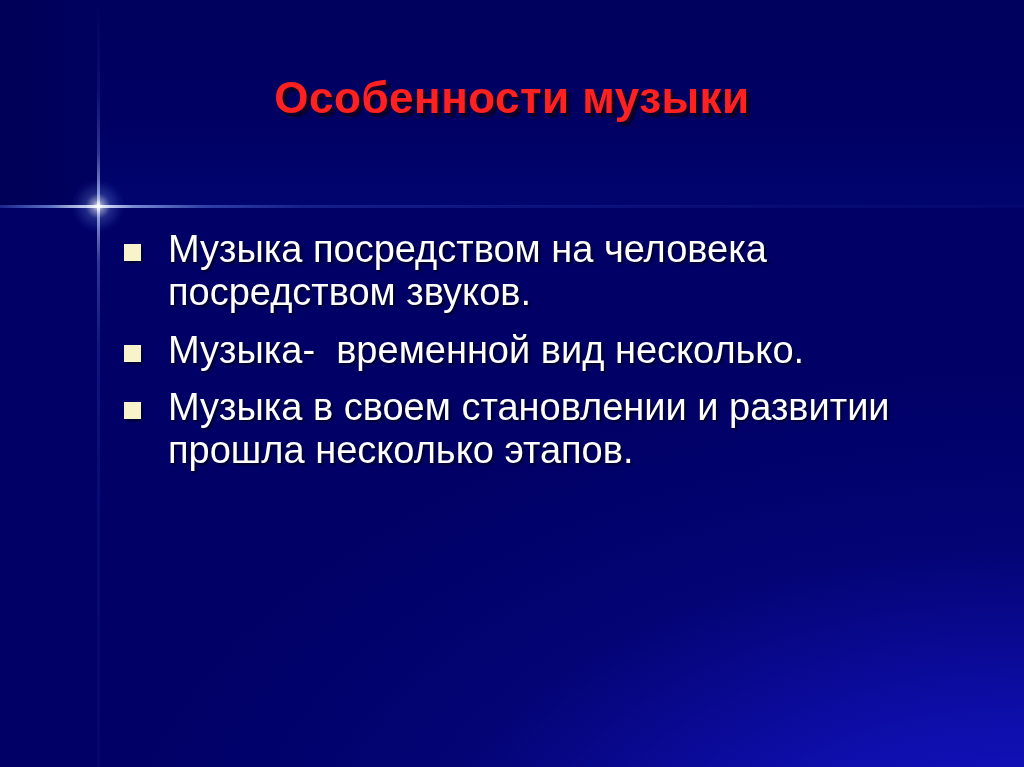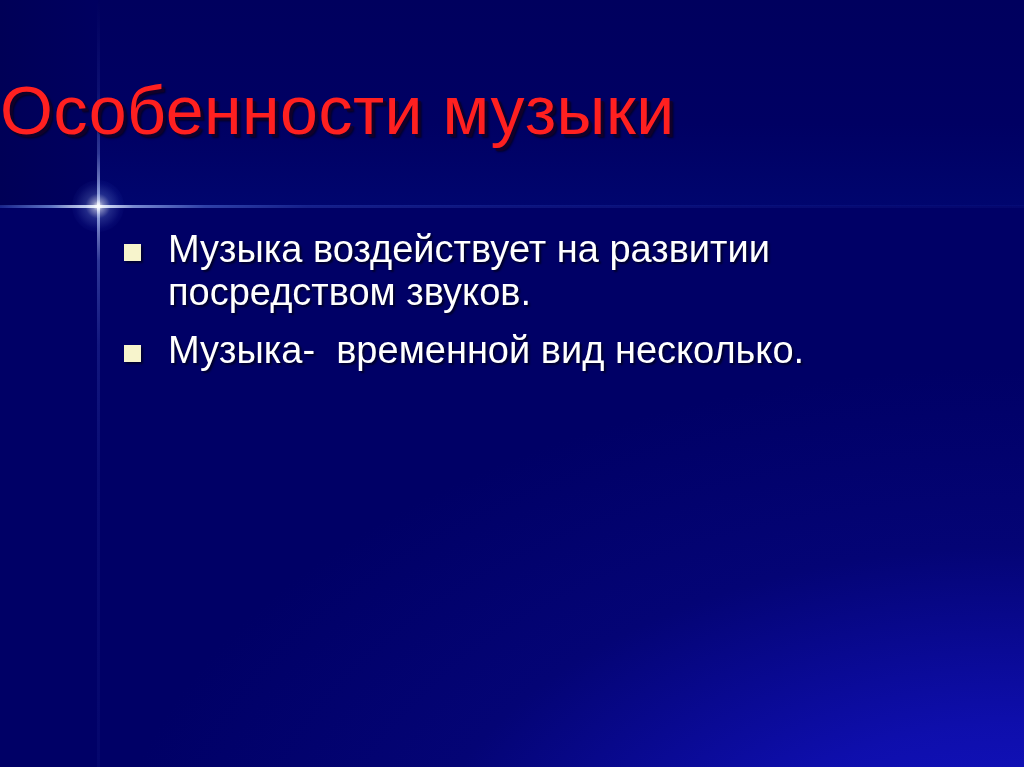--- a/index.html
+++ b/index.html
@@ -101,23 +101,23 @@
         rgba(90,130,250,0.06) 62%,
         rgba(0,0,0,0) 78%);
   }
 
   
   .title {
     position: absolute;
     left: 0;
     right: 0;
     top: 76px;
-    text-align: left;
-    font-size: 68px;
-    font-weight: normal;
+    text-align: center;
+    font-size: 44px;
+    font-weight: bold;
     letter-spacing: 0.5px;
     color: #ff2020;
     text-shadow: 3px 3px 0 rgba(20,0,40,0.85), 4px 4px 2px rgba(0,0,0,0.55);
     white-space: nowrap;
     line-height: 1;
   }
 
   
   .body {
     position: absolute;
@@ -165,23 +165,27 @@
     <div class="ray-h"></div>
     <div class="core"></div>
   </div>
 
   <div class="title">Особенности музыки</div>
 
   <div class="body">
 
     <div class="bullet-row">
       <span class="bullet-marker"></span>
-      <span class="bullet-text">Музыка воздействует на развитии посредством звуков.</span>
+      <span class="bullet-text">Музыка посредством на человека посредством звуков.</span>
     </div>
 
     <div class="bullet-row">
       <span class="bullet-marker"></span>
       <span class="bullet-text">Музыка-  временной вид несколько.</span>
     </div>
 
+    <div class="bullet-row">
+      <span class="bullet-marker"></span>
+      <span class="bullet-text">Музыка в своем становлении и развитии прошла несколько этапов.</span>
+    </div>
 
   </div>
 </div>
 
 </body></html>

